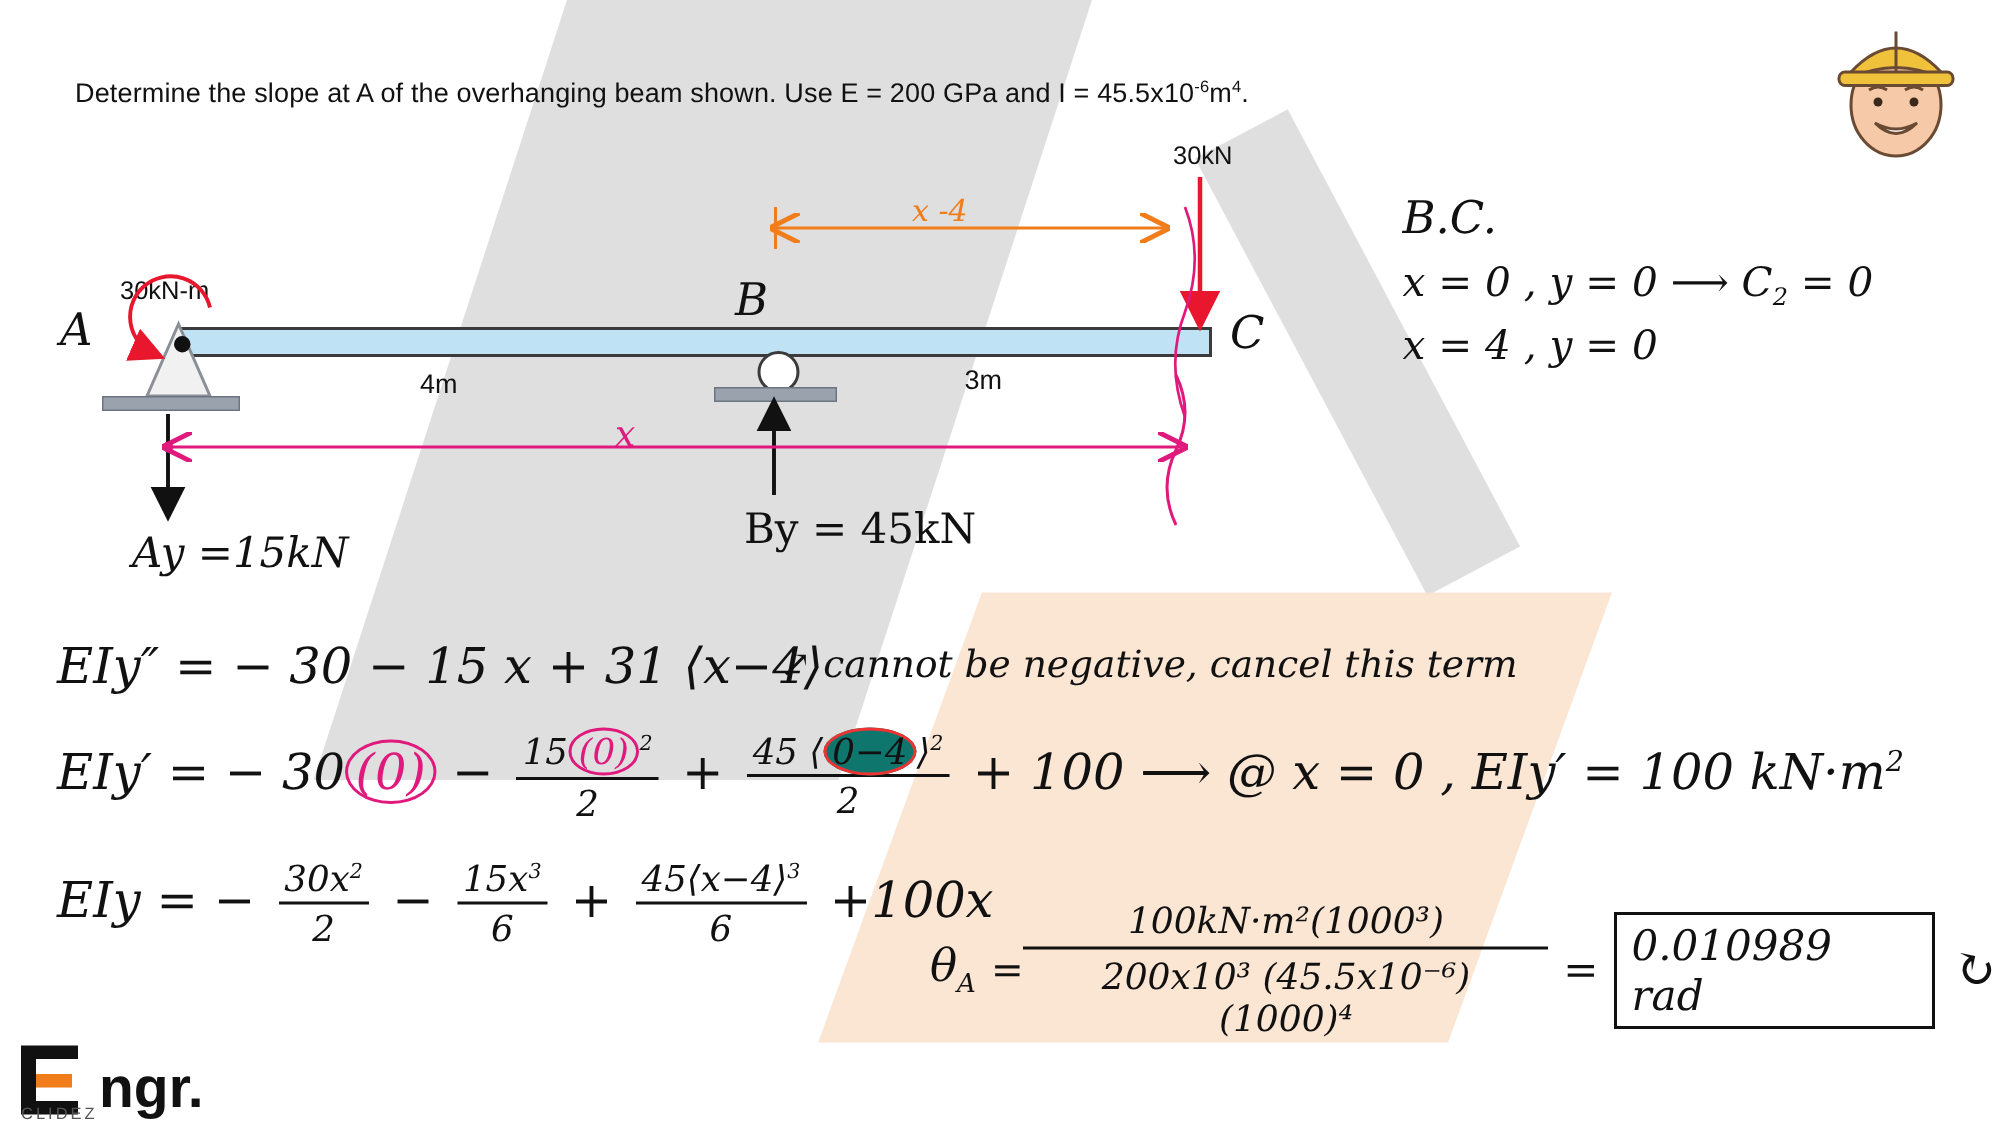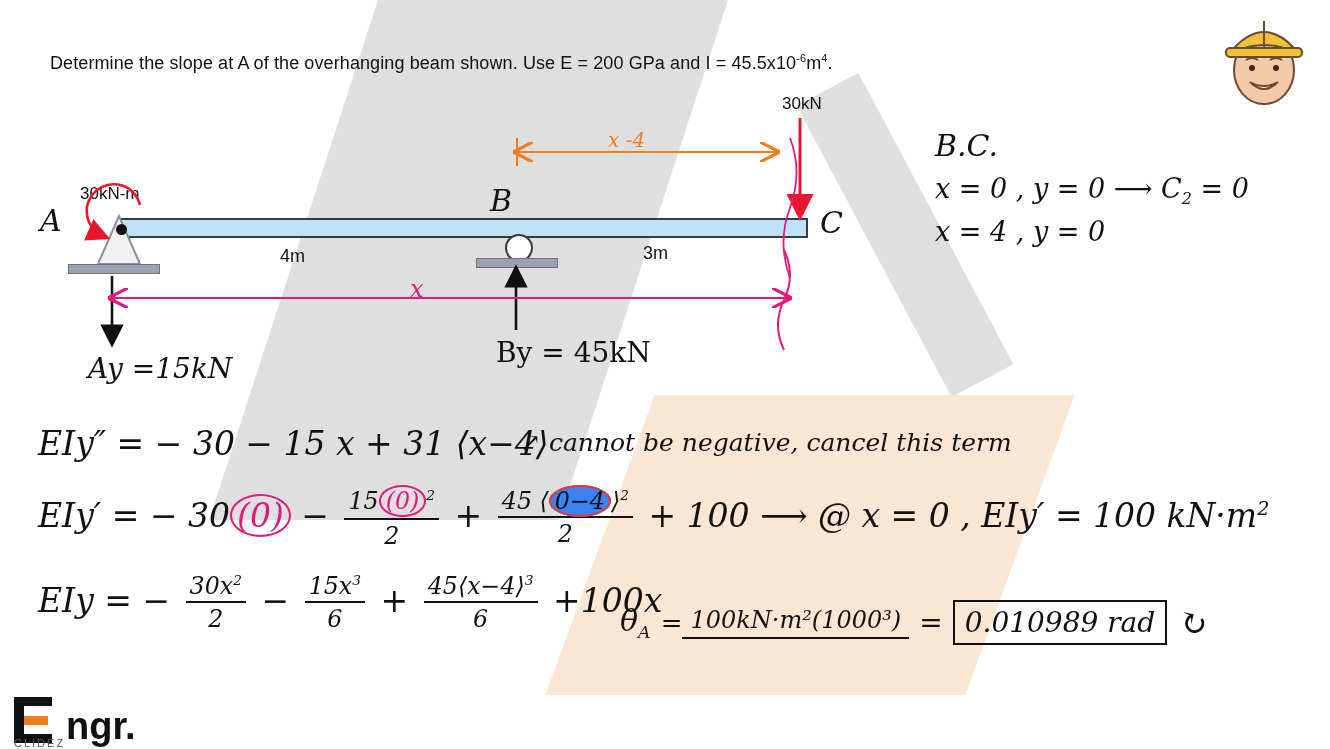--- a/index.html
+++ b/index.html
@@ -73,21 +73,21 @@
   .eq1{margin-top:4px;}
   .eq2{margin-top:22px;}
   .eq3{margin-top:22px;}
   .frac{display:inline-block;vertical-align:middle;text-align:center;font-size:.72em;margin:0 5px;}
   .frac .num{display:block;border-bottom:2px solid #111;padding:0 4px 1px;}
   .frac .den{display:block;padding:2px 4px 0;}
   sup{font-size:.58em;vertical-align:super;}
   sub{font-size:.58em;vertical-align:sub;}
   .pinkp{color:#e0197d;}
   .circ{display:inline-block;border:2px solid #e0197d;border-radius:50%;padding:0 5px;}
-  .hl{background:#3b82f6;border:2px solid #e33;border-radius:50%;padding:0 4px;}
+  .hl{background:#0f766e;border:2px solid #e33;border-radius:50%;padding:0 4px;}
   .note{position:absolute;left:520px;top:428px;font-size:25px;font-family:"DejaVu Serif",serif;font-style:italic;}
 
   
   .theta{position:absolute;left:620px;top:600px;font-family:"DejaVu Serif",serif;font-style:italic;
          font-size:26px;display:flex;align-items:center;}
   .theta .lhs{font-size:30px;margin-right:10px;}
   .bigfrac{display:inline-block;text-align:center;}
   .bigfrac .num{display:block;border-bottom:2px solid #111;padding:0 8px 3px;font-size:24px;}
   .bigfrac .den{display:block;padding:4px 8px 0;font-size:24px;}
   .eqsign{margin:0 10px;font-size:28px;}
@@ -249,20 +249,21 @@
 
 <div class="note">
   ↗ <span>cannot be negative, cancel this term</span>
 </div>
 
 <div class="theta">
   <span class="lhs"><span>θ</span><sub>A</sub></span>
   <span>=</span>
   <span class="bigfrac">
     <span class="num">100kN·m²(1000³)</span>
+    <span class="den">200x10³ (45.5x10⁻⁶)(1000)⁴</span>
   </span>
   <span class="eqsign">=</span>
   <span class="boxed">0.010989 rad</span>
   <span class="curl">↻</span>
 </div>
 
 <div class="logo">
   <div class="logo-mark">
     <div class="bar" style="left:0;top:0;width:10px;height:46px;"></div>
     <div class="bar" style="left:10px;top:0;width:28px;height:9px;"></div>

